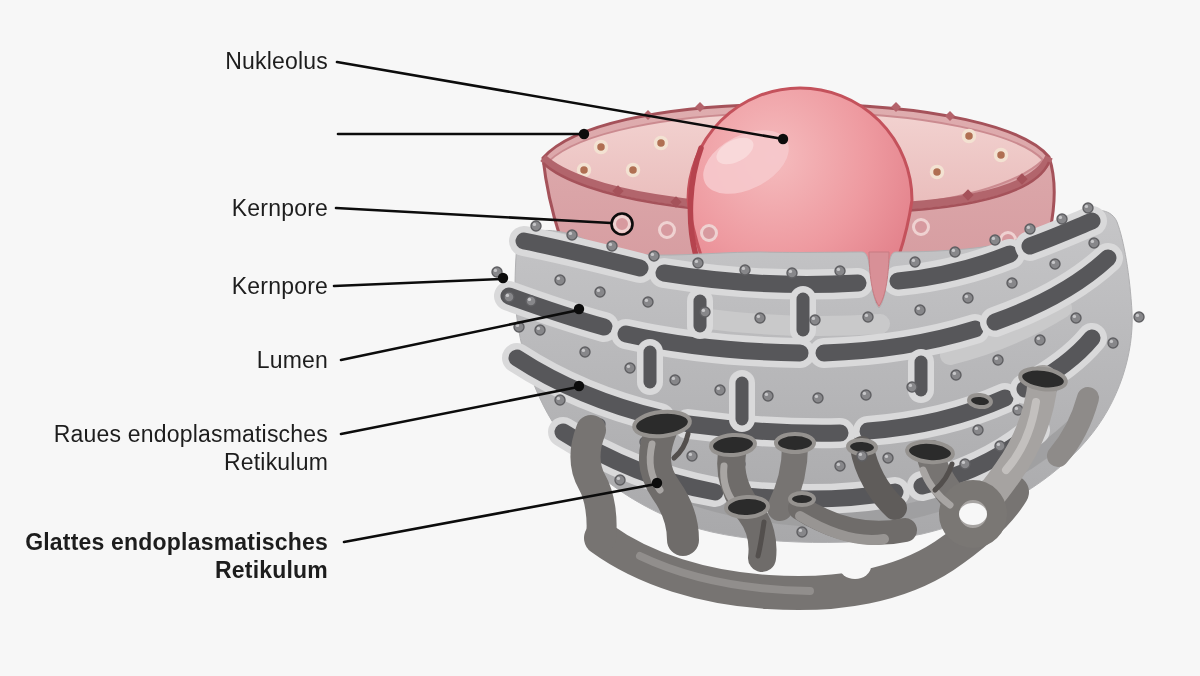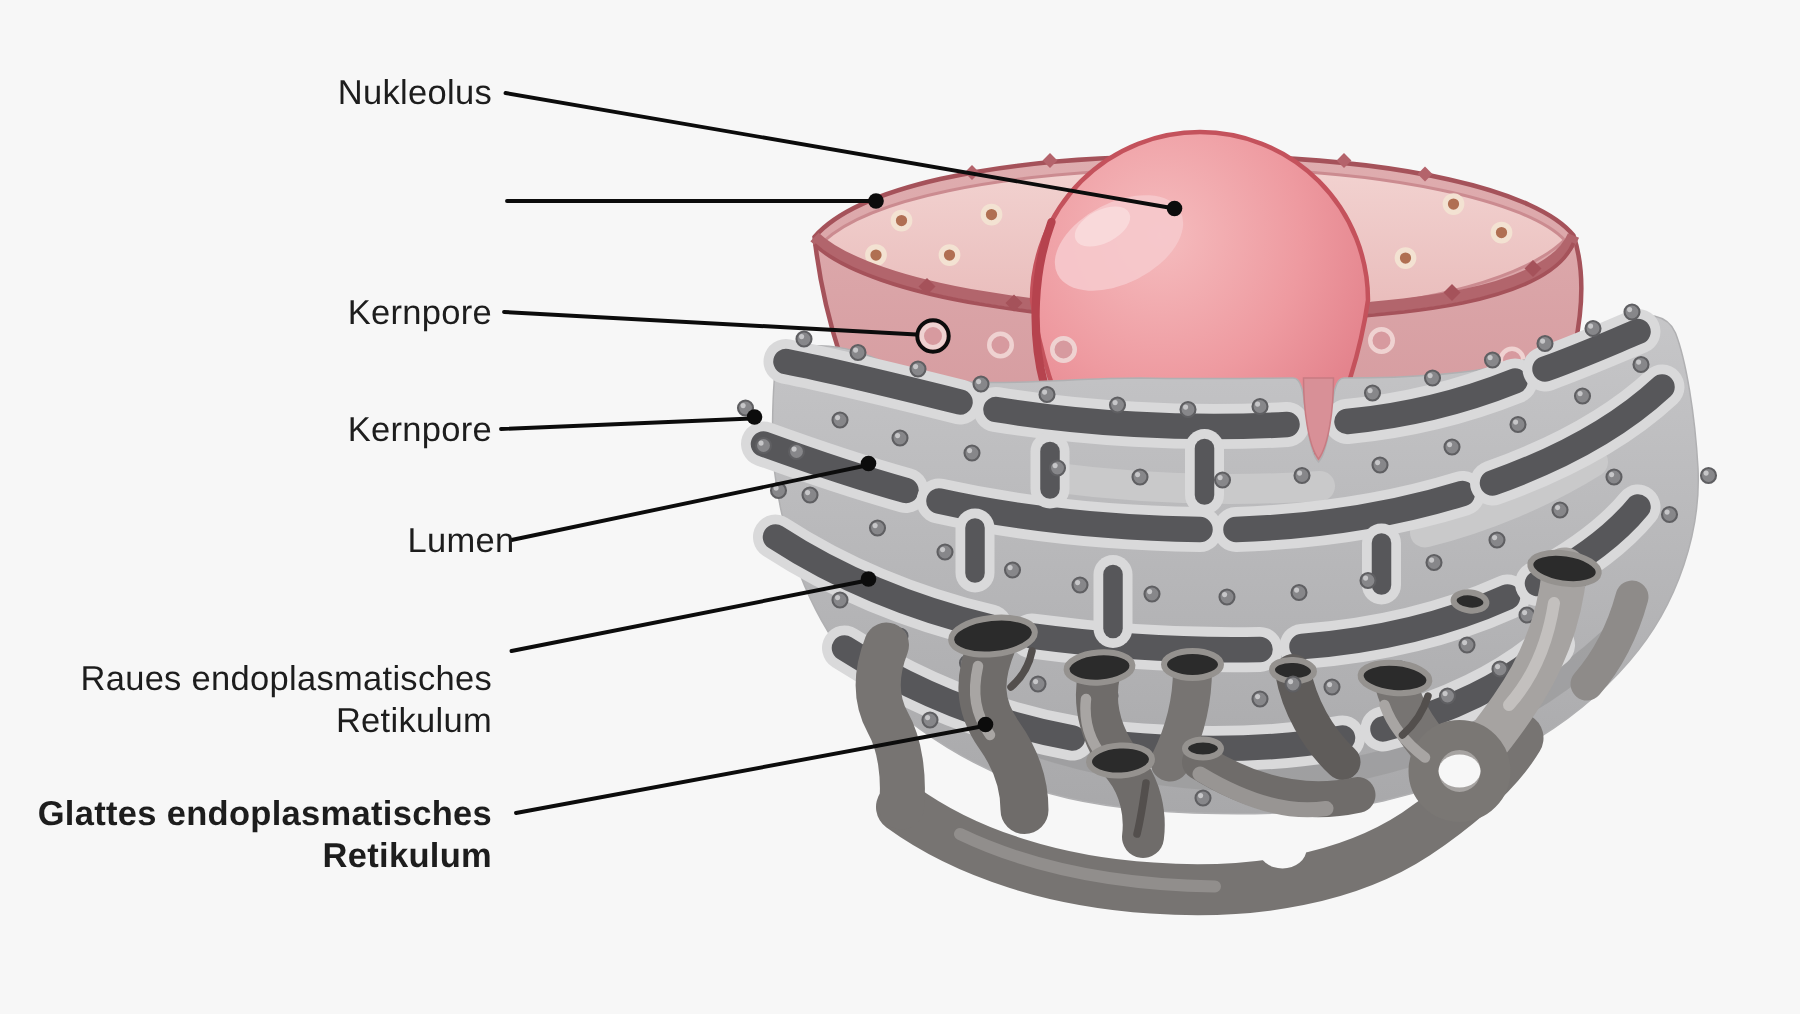--- a/index.html
+++ b/index.html
@@ -342,18 +342,18 @@
         <line x1="341" y1="434" x2="578" y2="387" stroke="#0c0c0c" stroke-width="2.6" stroke-linecap="round"></line>
         <circle cx="579" cy="386" r="5.2" fill="#0c0c0c"></circle>
         <line x1="344" y1="542" x2="656" y2="484" stroke="#0c0c0c" stroke-width="2.6" stroke-linecap="round"></line>
         <circle cx="657" cy="483" r="5.2" fill="#0c0c0c"></circle>
       </g>
   </svg>
 
   <div class="label" style="top: 47px;">Nukleolus</div>
   <div class="label" style="top: 194px;">Kernpore</div>
   <div class="label" style="top: 272px;">Kernpore</div>
-  <div class="label" style="top: 346px; padding-left: 15px;">Lumen</div>
-  <div class="label" style="top: 438px;">Raues endoplasmatisches
+  <div class="label" style="top: 346px;">Lumen</div>
+  <div class="label" style="top: 420px;">Raues endoplasmatisches
 Retikulum</div>
   <div class="label" style="top: 528px; font-weight: bold;">Glattes endoplasmatisches
 Retikulum</div>
 </div>
 
 </body></html>

